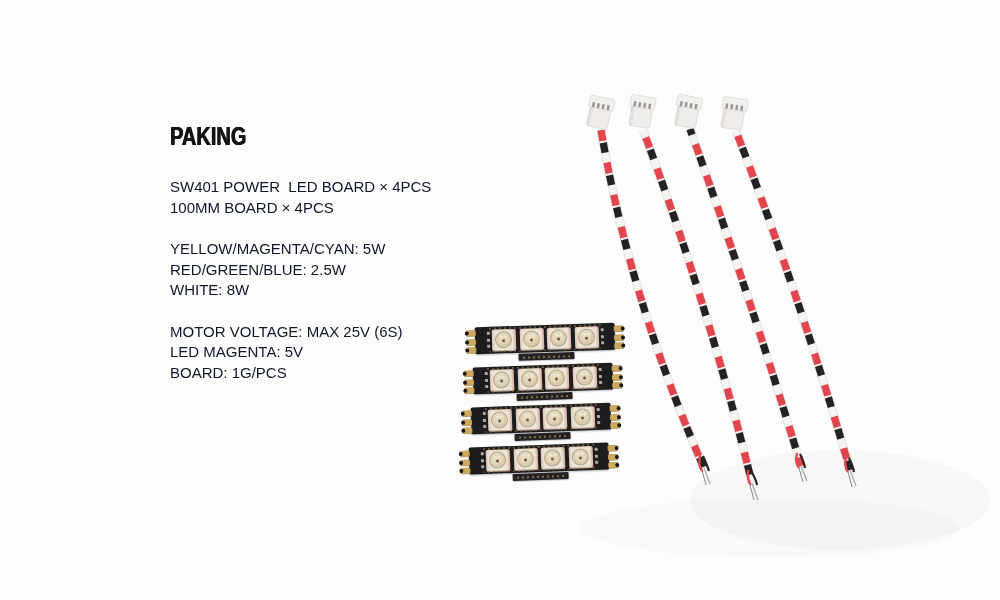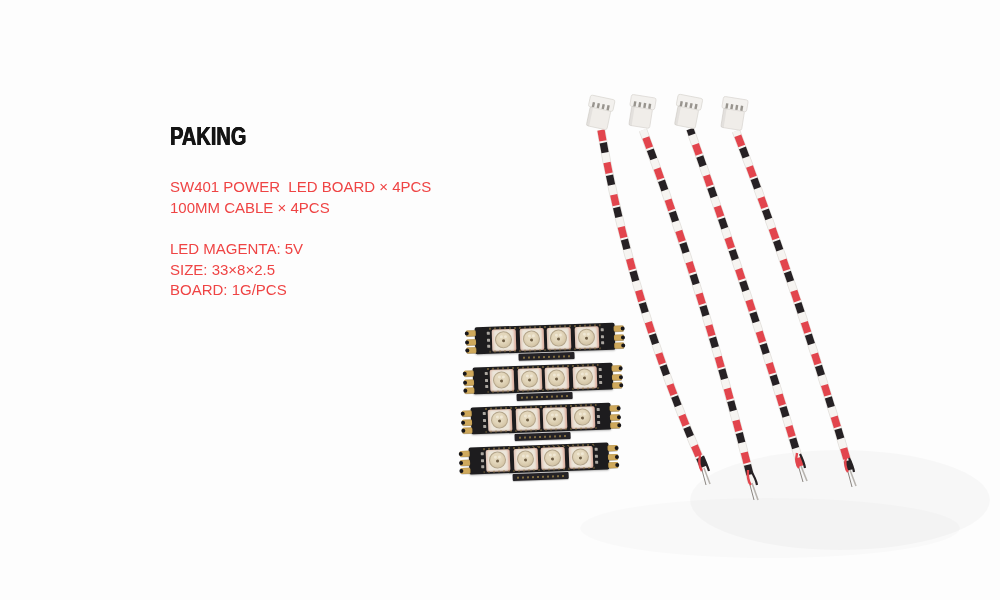--- a/index.html
+++ b/index.html
@@ -6,21 +6,21 @@
   body{font-family:"Liberation Sans",sans-serif;background:#ffffff;}
   .canvas{position:relative;width:1000px;height:600px;background:#fdfdfd;overflow:hidden;}
 
   
   .info{position:absolute;left:170px;top:122px;width:330px;color:#3b3b3b;}
   .title{font-size:25px;font-weight:900;color:#141414;letter-spacing:0;
          transform:scaleX(.8);transform-origin:0 50%;margin:0 0 4px 0;
          text-shadow:.6px 0 currentColor,-.3px 0 currentColor;}
   .spec-group{margin-top:21px;}
   .spec-group:first-of-type{margin-top:26px;}
-  .spec-line{font-size:15px;line-height:20.5px;white-space:pre-wrap;color:#ef4444;}
+  .spec-line{font-size:15px;line-height:20.5px;white-space:pre-wrap;color:#0f172a;}
 
   
   .photo-boards{position:absolute;left:0;top:0;width:1000px;height:600px;pointer-events:none;}
   .board{position:absolute;width:158px;height:31px;}
   .photo-boards .board:nth-of-type(1){left:466px;top:324px;transform:rotate(-1.8deg);}
   .photo-boards .board:nth-of-type(2){left:464px;top:364px;transform:rotate(-2deg);}
   .photo-boards .board:nth-of-type(3){left:462px;top:404px;transform:rotate(-2deg);}
   .photo-boards .board:nth-of-type(4){left:460px;top:444px;transform:rotate(-2.2deg);}
   .pcb{position:absolute;left:9px;top:1px;width:140px;height:27px;background:#1d1c1e;
        border-radius:2px;box-shadow:0 1px 2px rgba(0,0,0,.28);}
@@ -61,25 +61,30 @@
 </style>
 </head>
 <body>
 
 <div class="canvas">
 
   <div class="info">
     <h1 class="title">PAKING</h1>
     <div class="spec-group">
       <div class="spec-line">SW401 POWER  LED BOARD × 4PCS</div>
-      <div class="spec-line">100MM CABLE × 4PCS</div>
+      <div class="spec-line">100MM BOARD × 4PCS</div>
     </div>
     <div class="spec-group">
+      <div class="spec-line">YELLOW/MAGENTA/CYAN: 5W</div>
+      <div class="spec-line">RED/GREEN/BLUE: 2.5W</div>
+      <div class="spec-line">WHITE: 8W</div>
+    </div>
+    <div class="spec-group">
+      <div class="spec-line">MOTOR VOLTAGE: MAX 25V (6S)</div>
       <div class="spec-line">LED MAGENTA: 5V</div>
-      <div class="spec-line">SIZE: 33×8×2.5</div>
       <div class="spec-line">BOARD: 1G/PCS</div>
     </div>
   </div>
 
   <svg class="cables-svg" width="1000" height="600" viewBox="0 0 1000 600">
 
     <ellipse cx="840" cy="500" rx="150" ry="50" fill="#000" opacity="0.022"></ellipse>
     <ellipse cx="770" cy="528" rx="190" ry="30" fill="#000" opacity="0.015"></ellipse>
 
     <g>

